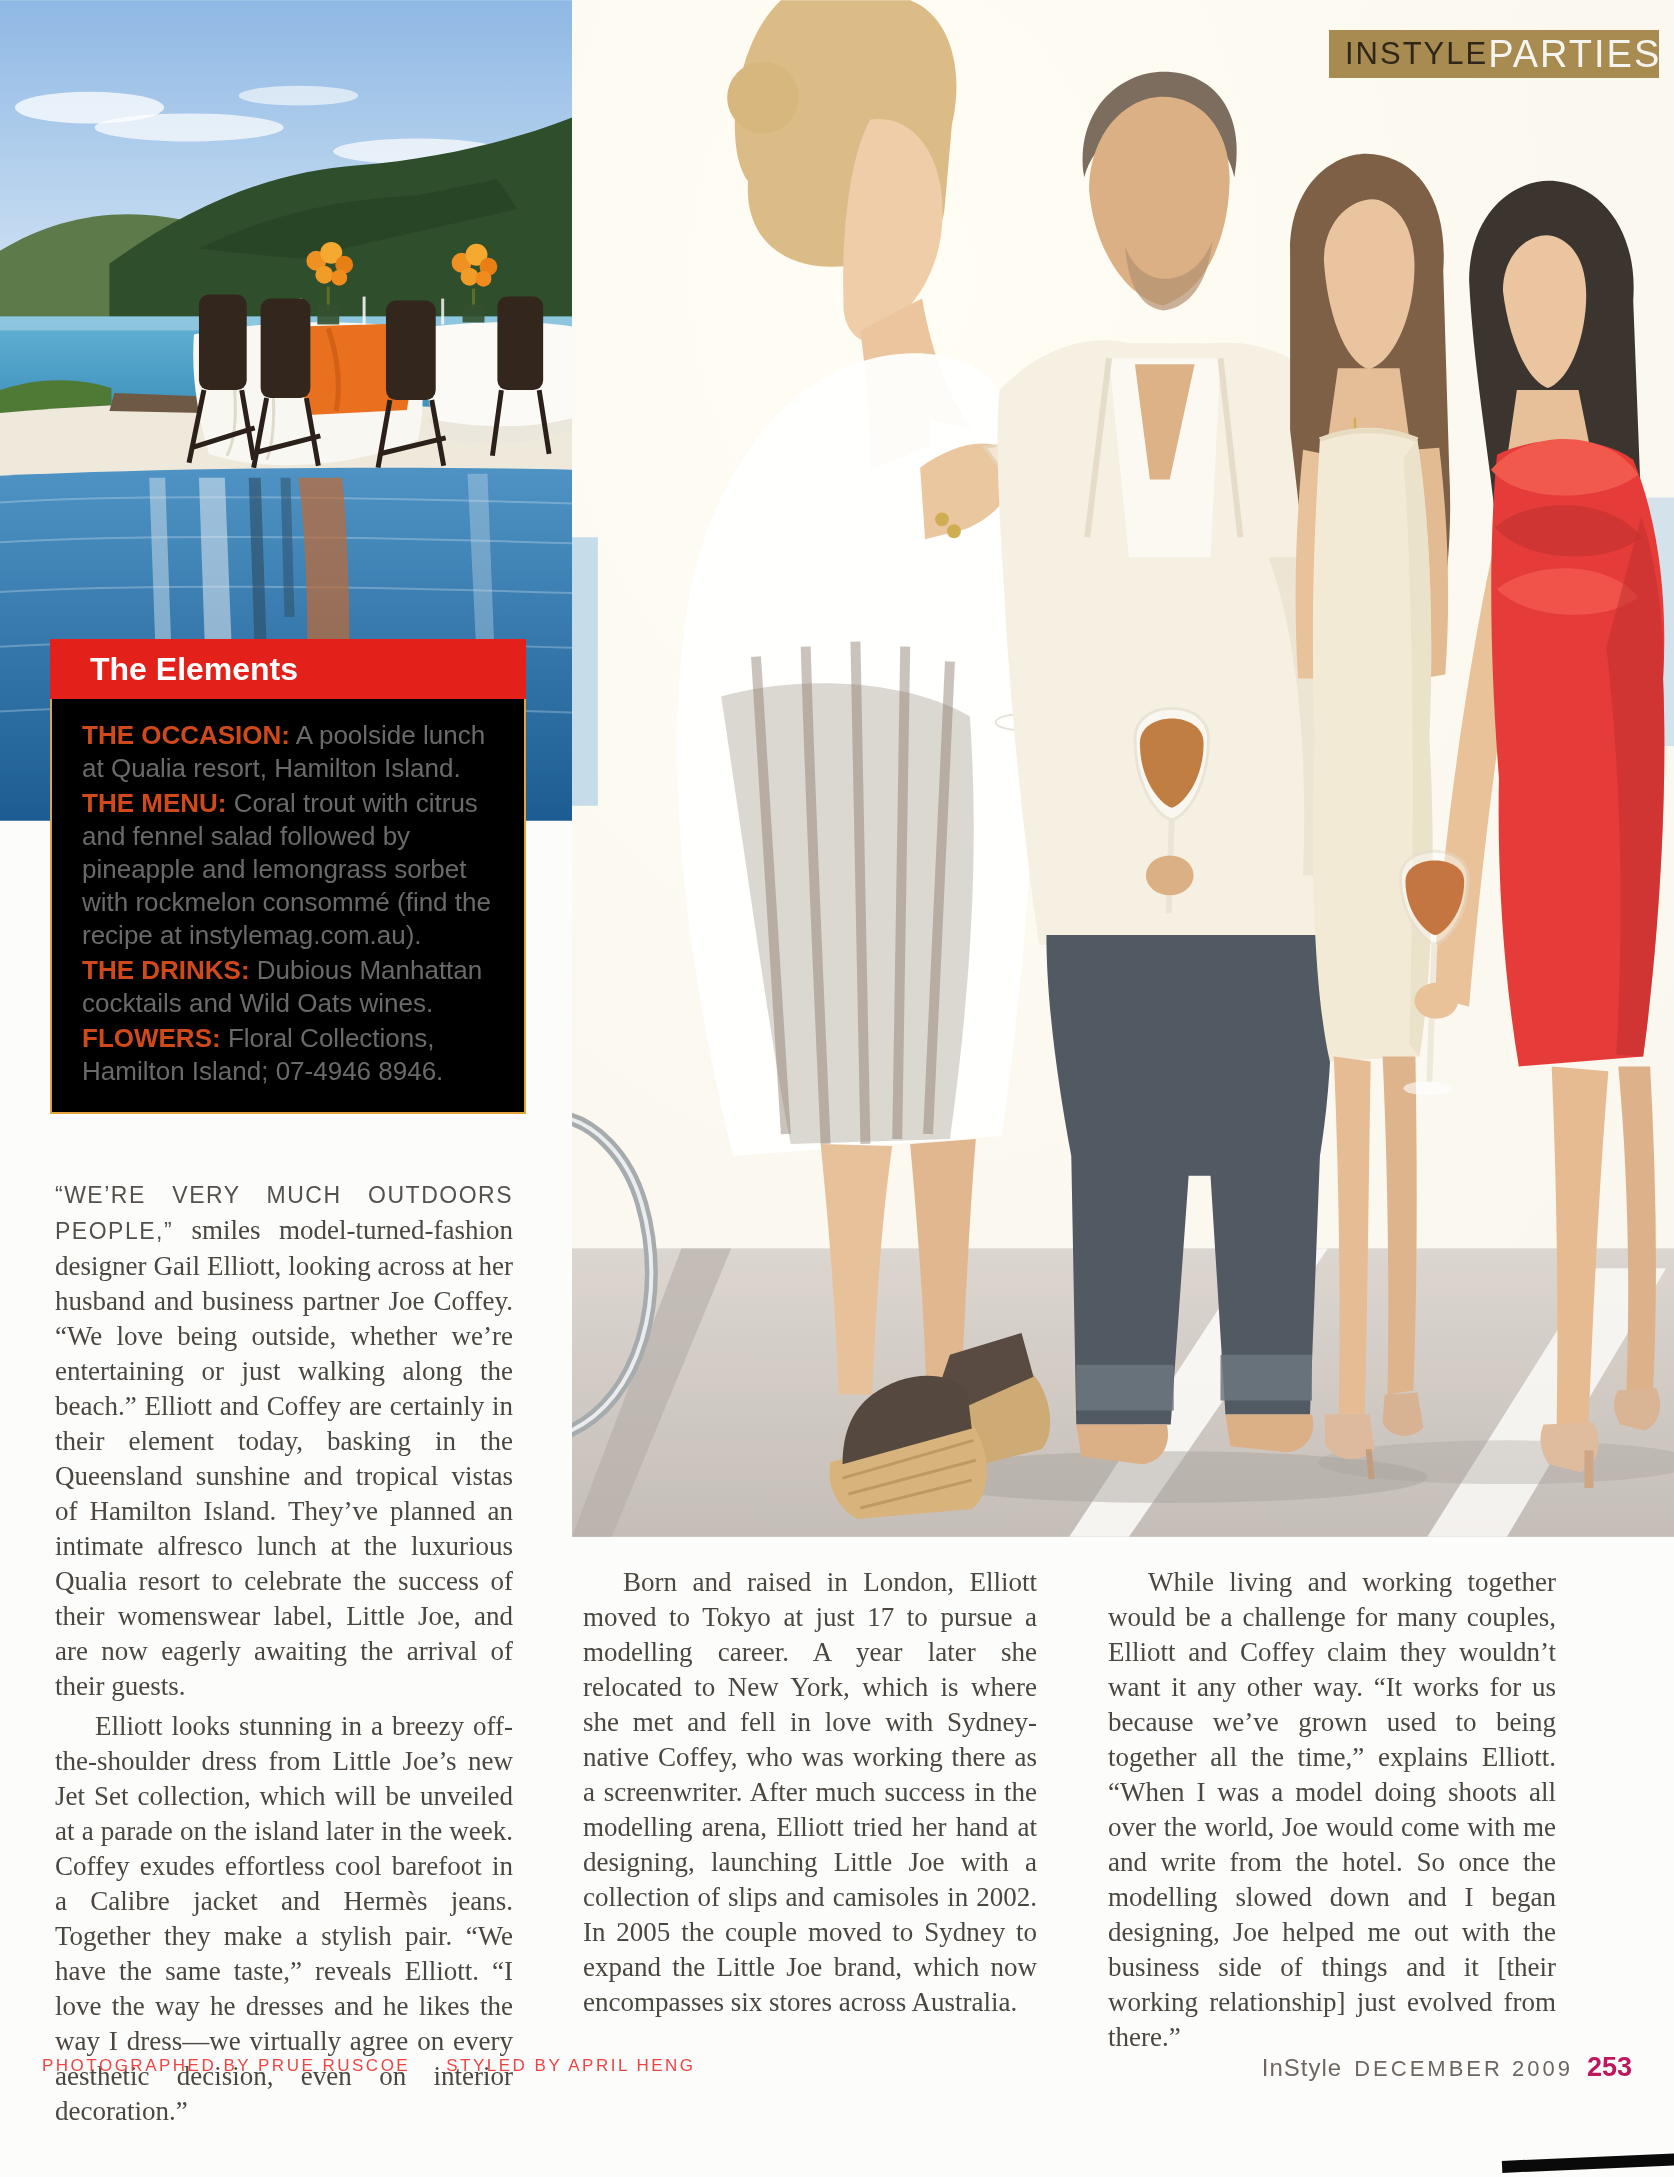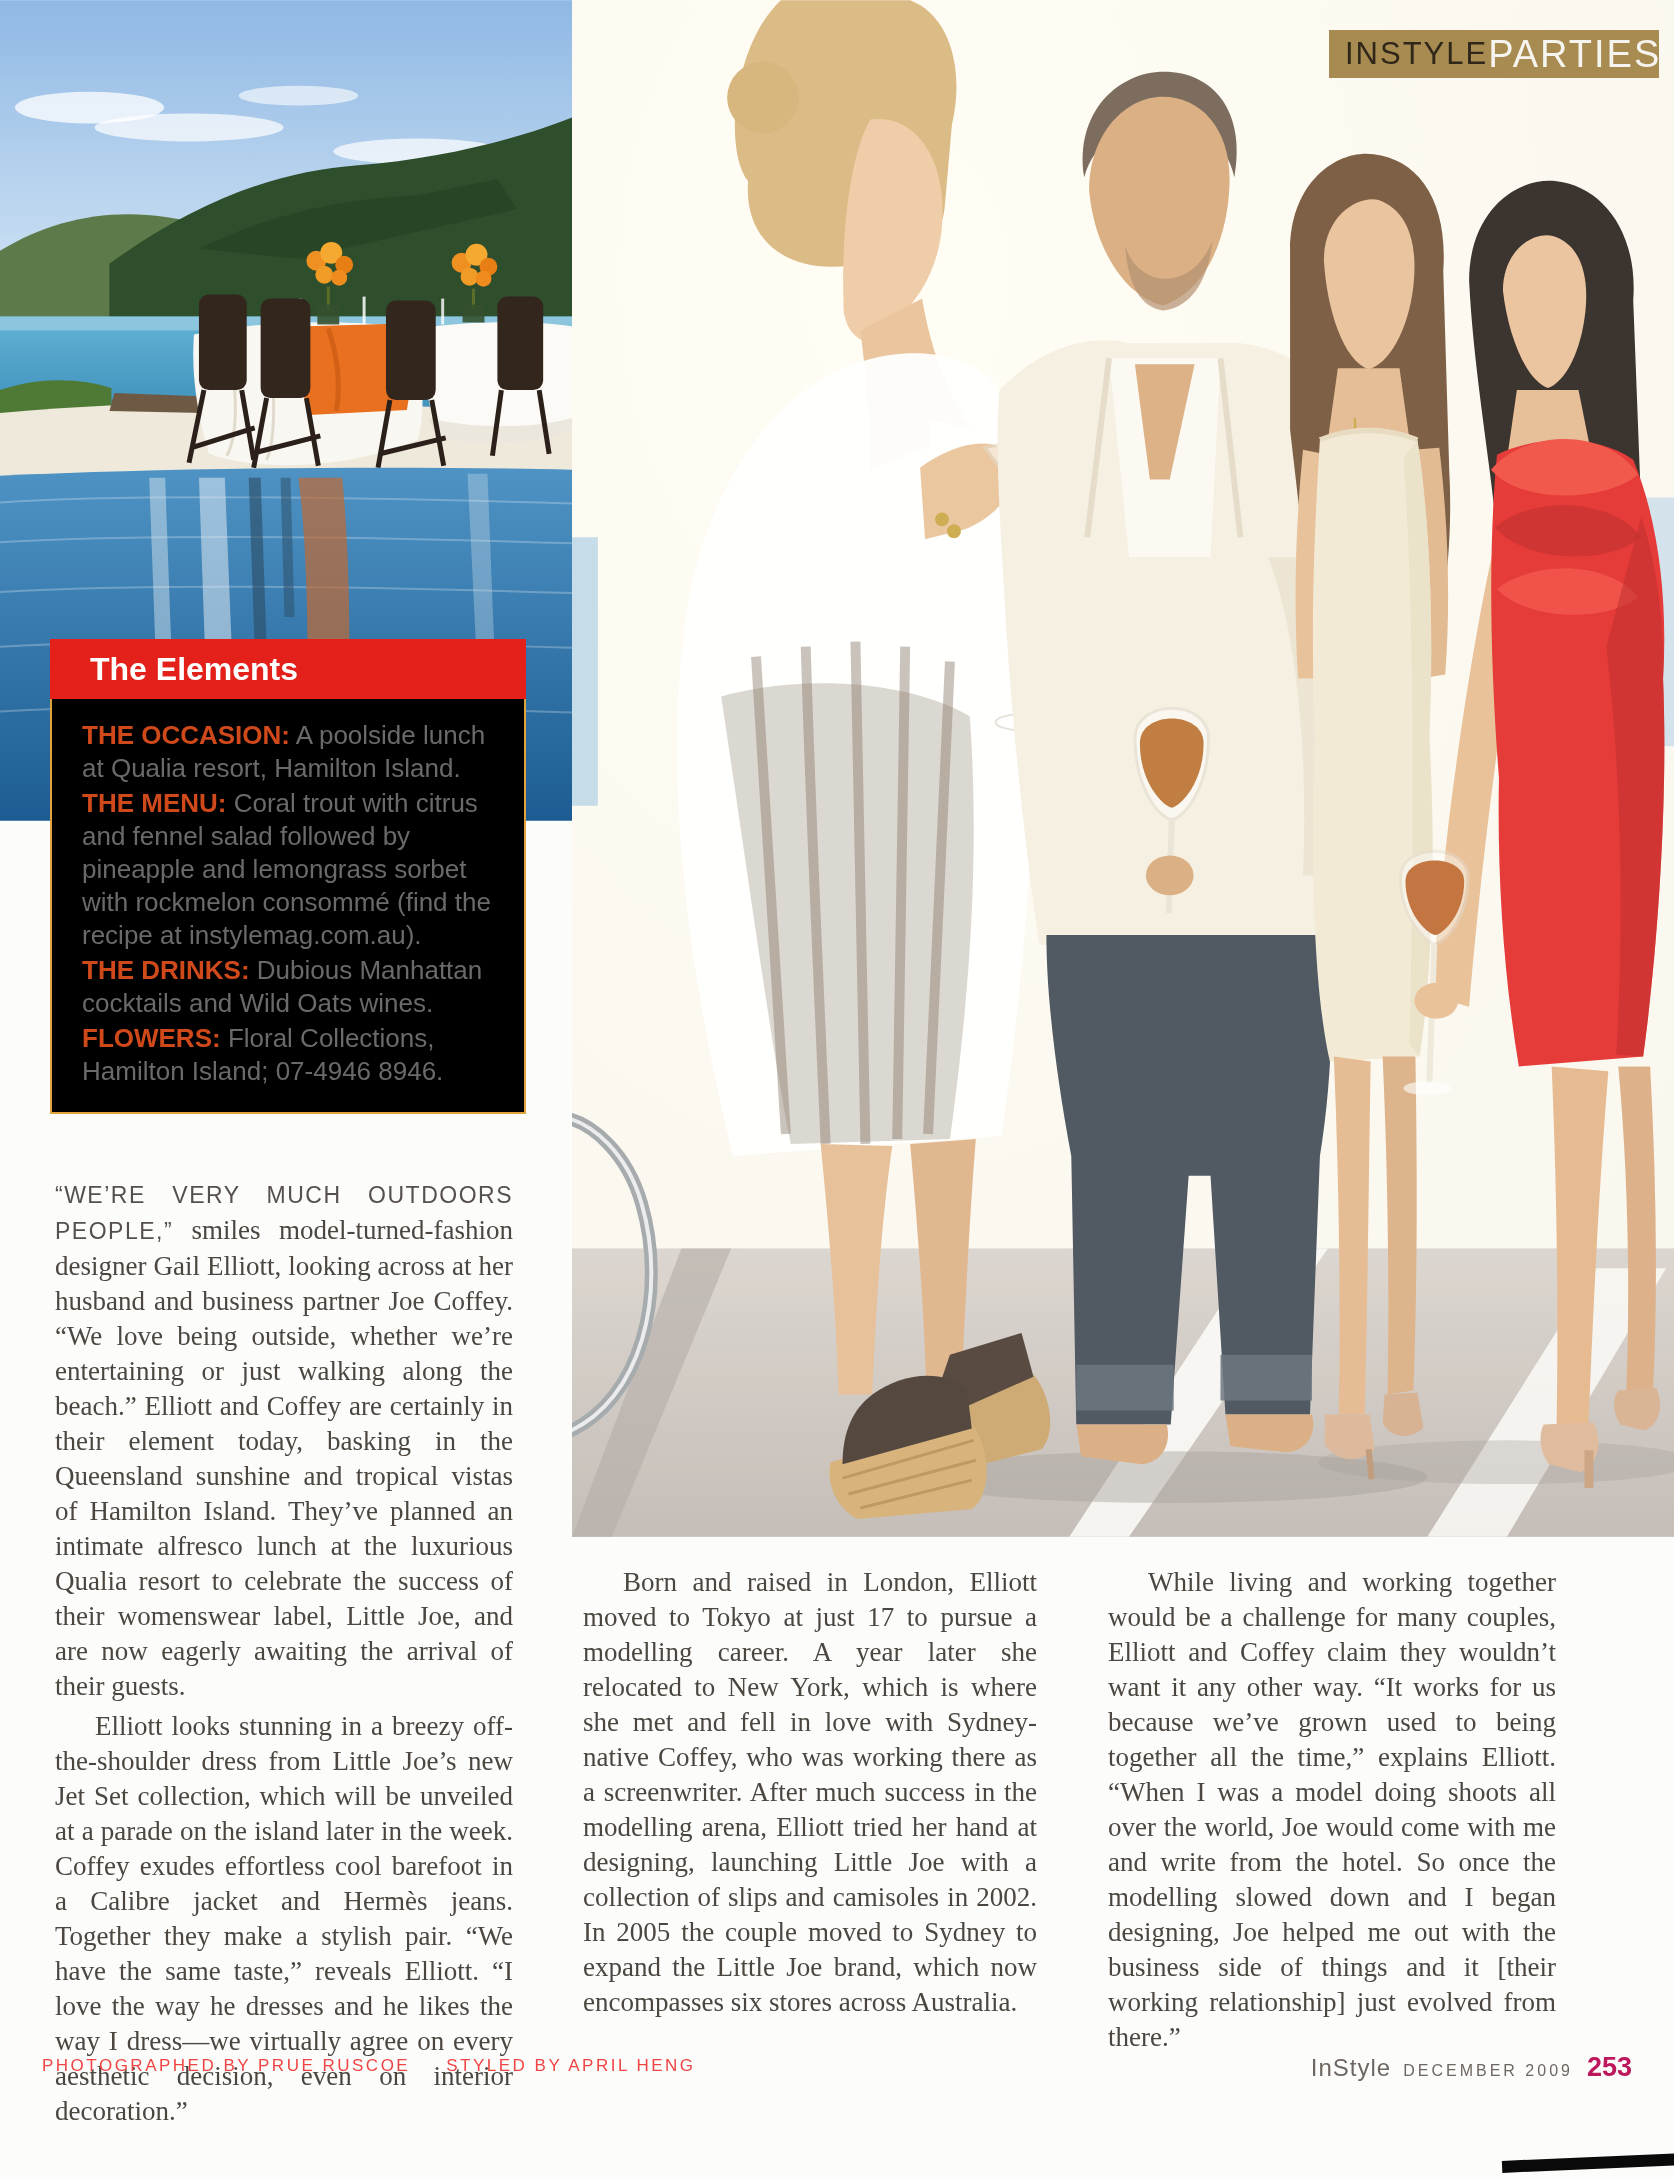--- a/index.html
+++ b/index.html
@@ -33,21 +33,21 @@
   .col1{left:50px;top:1172px;width:468px;}
   .col2{left:578px;top:1560px;width:464px;}
   .col3{left:1103px;top:1560px;width:458px;}
   .lead-in{font-family:"Liberation Sans",sans-serif;font-size:23px;letter-spacing:1.5px;color:#55504b;}
 
   
   .footer-left{position:absolute;left:42px;top:2056px;font-size:17px;letter-spacing:2.5px;color:#ef4444;}
   .footer-left .styled{margin-left:36px;}
   .footer-right{position:absolute;left:1184px;top:2052px;width:448px;text-align:right;color:#6e6661;}
   .footer-right .mag{font-size:24px;letter-spacing:1px;}
-  .footer-right .issue{font-size:16px;letter-spacing:3px;margin-left:12px;}
+  .footer-right .issue{font-size:22px;letter-spacing:3px;margin-left:12px;}
   .footer-right .pagenum{font-size:27px;font-weight:700;color:#be185d;margin-left:14px;}
 
   
   .artifact-br{position:absolute;left:1502px;top:2157px;width:179px;height:12px;background:#0a0a0a;transform:rotate(-2.5deg);}
 </style>
 </head>
 <body>
 
 <div class="page">
 

